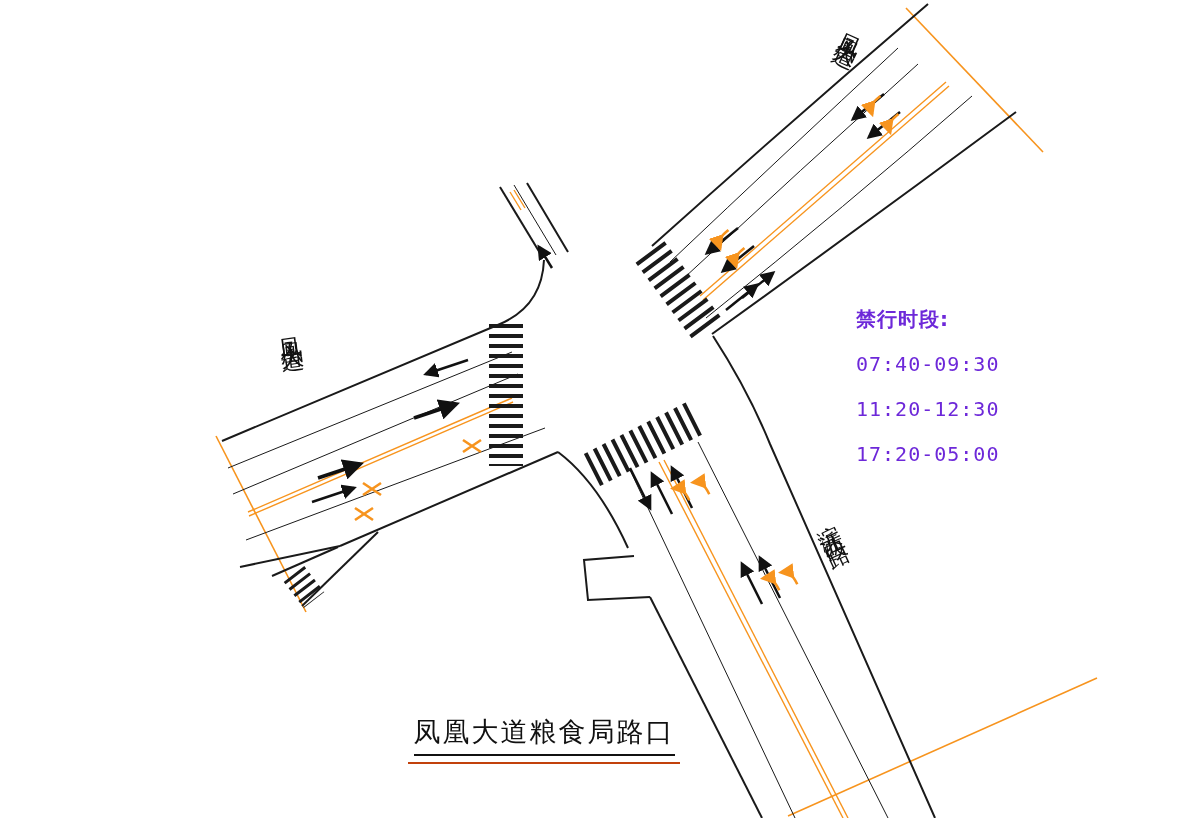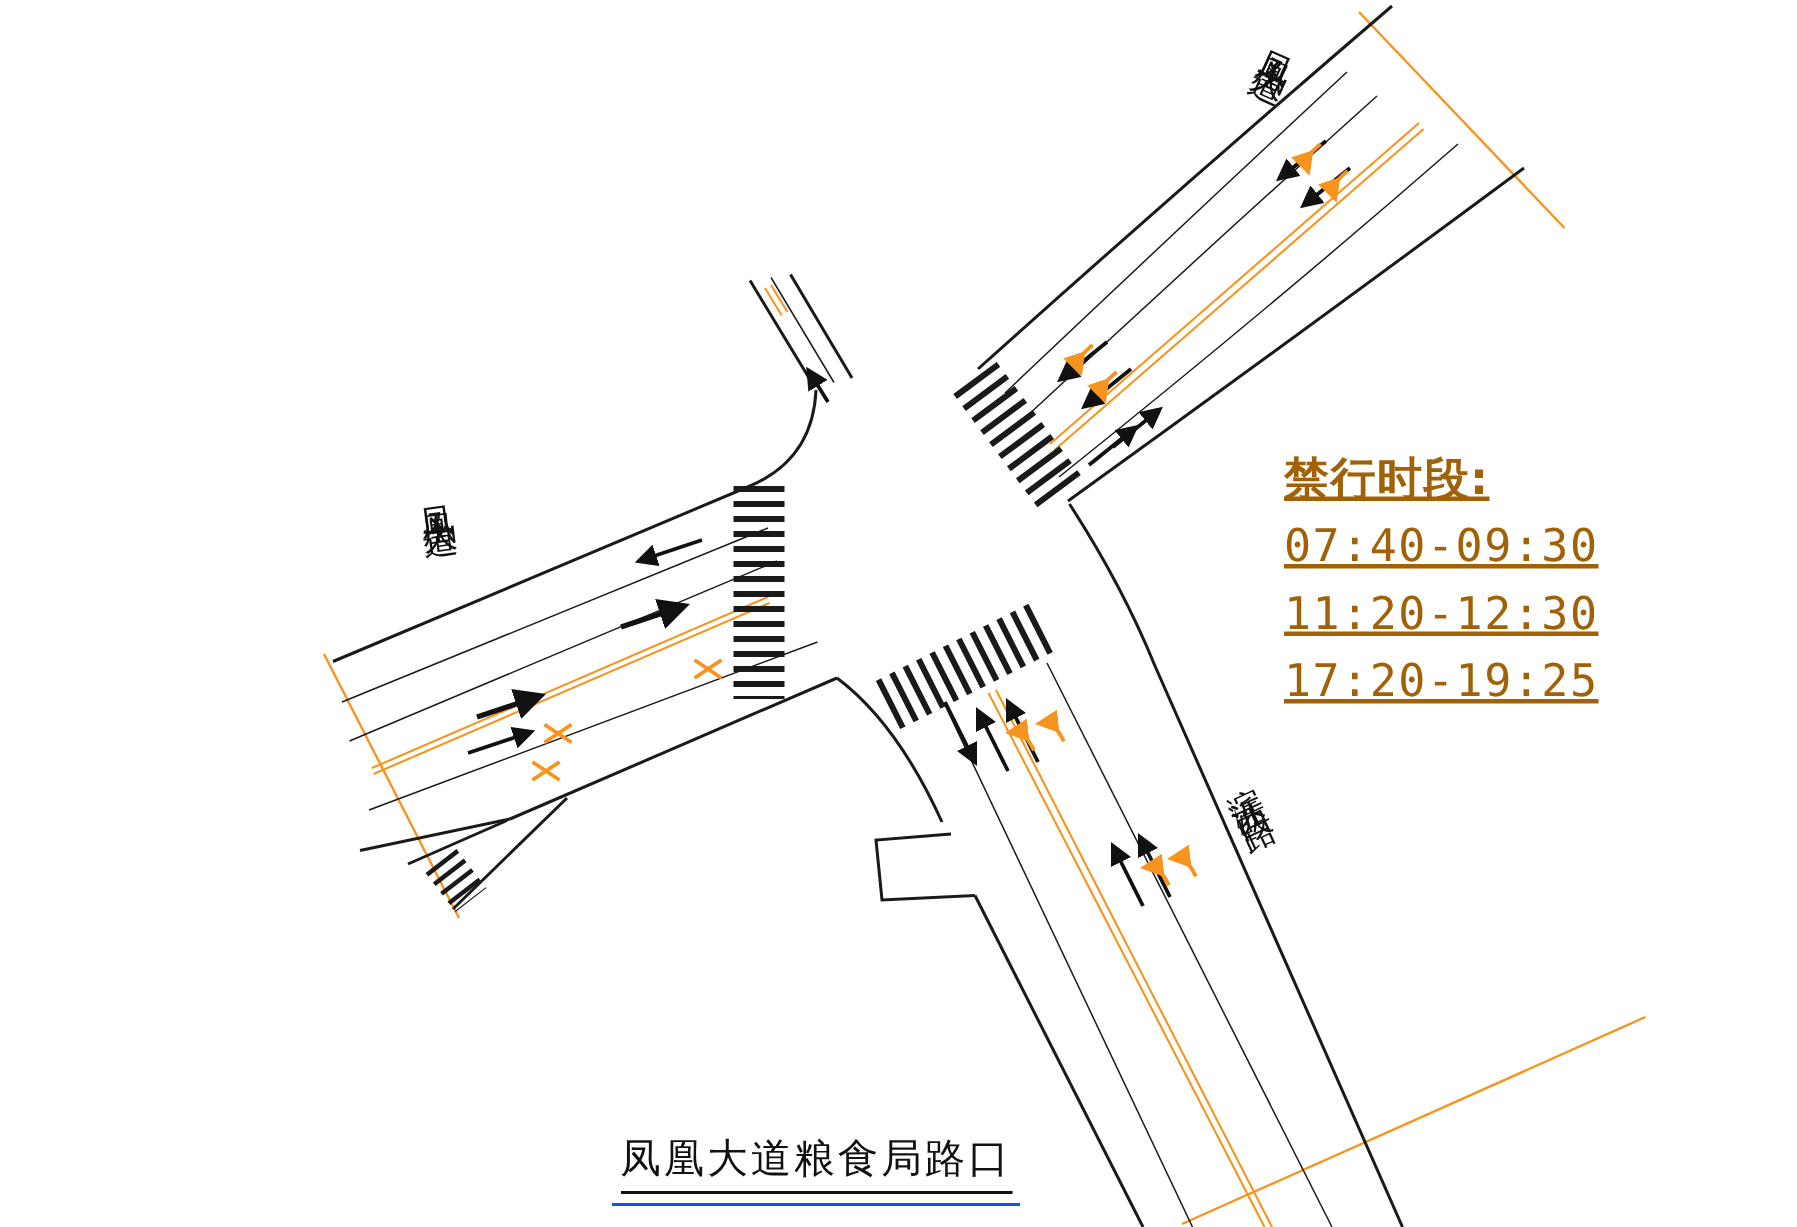--- a/index.html
+++ b/index.html
@@ -5,26 +5,26 @@
   html,body{margin:0;padding:0;background:#fff;}
   #stage{position:relative;width:1198px;height:818px;background:#ffffff;overflow:hidden;
          font-family:"DejaVu Sans",sans-serif;}
   #drawing{position:absolute;left:0;top:0;}
   .vlabel{position:absolute;writing-mode:vertical-rl;text-orientation:upright;
           font-family:"DejaVu Serif",serif;font-size:23px;color:#111;letter-spacing:4px;
           white-space:nowrap;}
   .vlabel-ne{left:846px;top:20px;transform:rotate(24deg);transform-origin:top center;}
   .vlabel-w{left:272px;top:320px;transform:rotate(-8deg);transform-origin:top center;}
   .vlabel-se{left:802px;top:510px;transform:rotate(-25deg);transform-origin:top center;letter-spacing:7px;}
-  .notice{position:absolute;left:856px;top:297px;color:#a16207;
+  .notice{position:absolute;left:856px;top:297px;color:#6d28d9;
           font-family:"DejaVu Sans Mono","DejaVu Sans",monospace;
-          font-size:30px;line-height:45px;letter-spacing:1px;text-decoration:underline;}
+          font-size:20px;line-height:45px;letter-spacing:1px;}
   .notice .heading{font-family:"DejaVu Sans","DejaVu Sans Mono",sans-serif;font-weight:bold;}
   .title-wrap{position:absolute;left:408px;top:714px;width:272px;text-align:center;
-              padding-bottom:6px;border-bottom:2px solid #1d4ed8;margin-top:40px;}
+              padding-bottom:6px;border-bottom:2px solid #c2410c;}
   .title-text{display:inline-block;padding-bottom:4px;border-bottom:2px solid #111;
               font-family:"DejaVu Serif",serif;font-size:27px;color:#111;letter-spacing:2px;}
 </style>
 </head>
 <body>
 
 <div id="stage">
 
   <svg id="drawing" width="1198" height="818" viewBox="0 0 1198 818" xmlns="http://www.w3.org/2000/svg">
     <defs>
@@ -129,20 +129,20 @@
   </svg>
 
   <div class="vlabel vlabel-ne">凤凰大道</div>
   <div class="vlabel vlabel-w">凤凰大道</div>
   <div class="vlabel vlabel-se">滨江西路</div>
 
   <div class="notice">
     <div class="heading">禁行时段:</div>
     <div>07:40-09:30</div>
     <div>11:20-12:30</div>
-    <div>17:20-19:25</div>
+    <div>17:20-05:00</div>
   </div>
 
   <div class="title-wrap">
     <span class="title-text">凤凰大道粮食局路口</span>
   </div>
 
 </div>
 
 </body></html>

